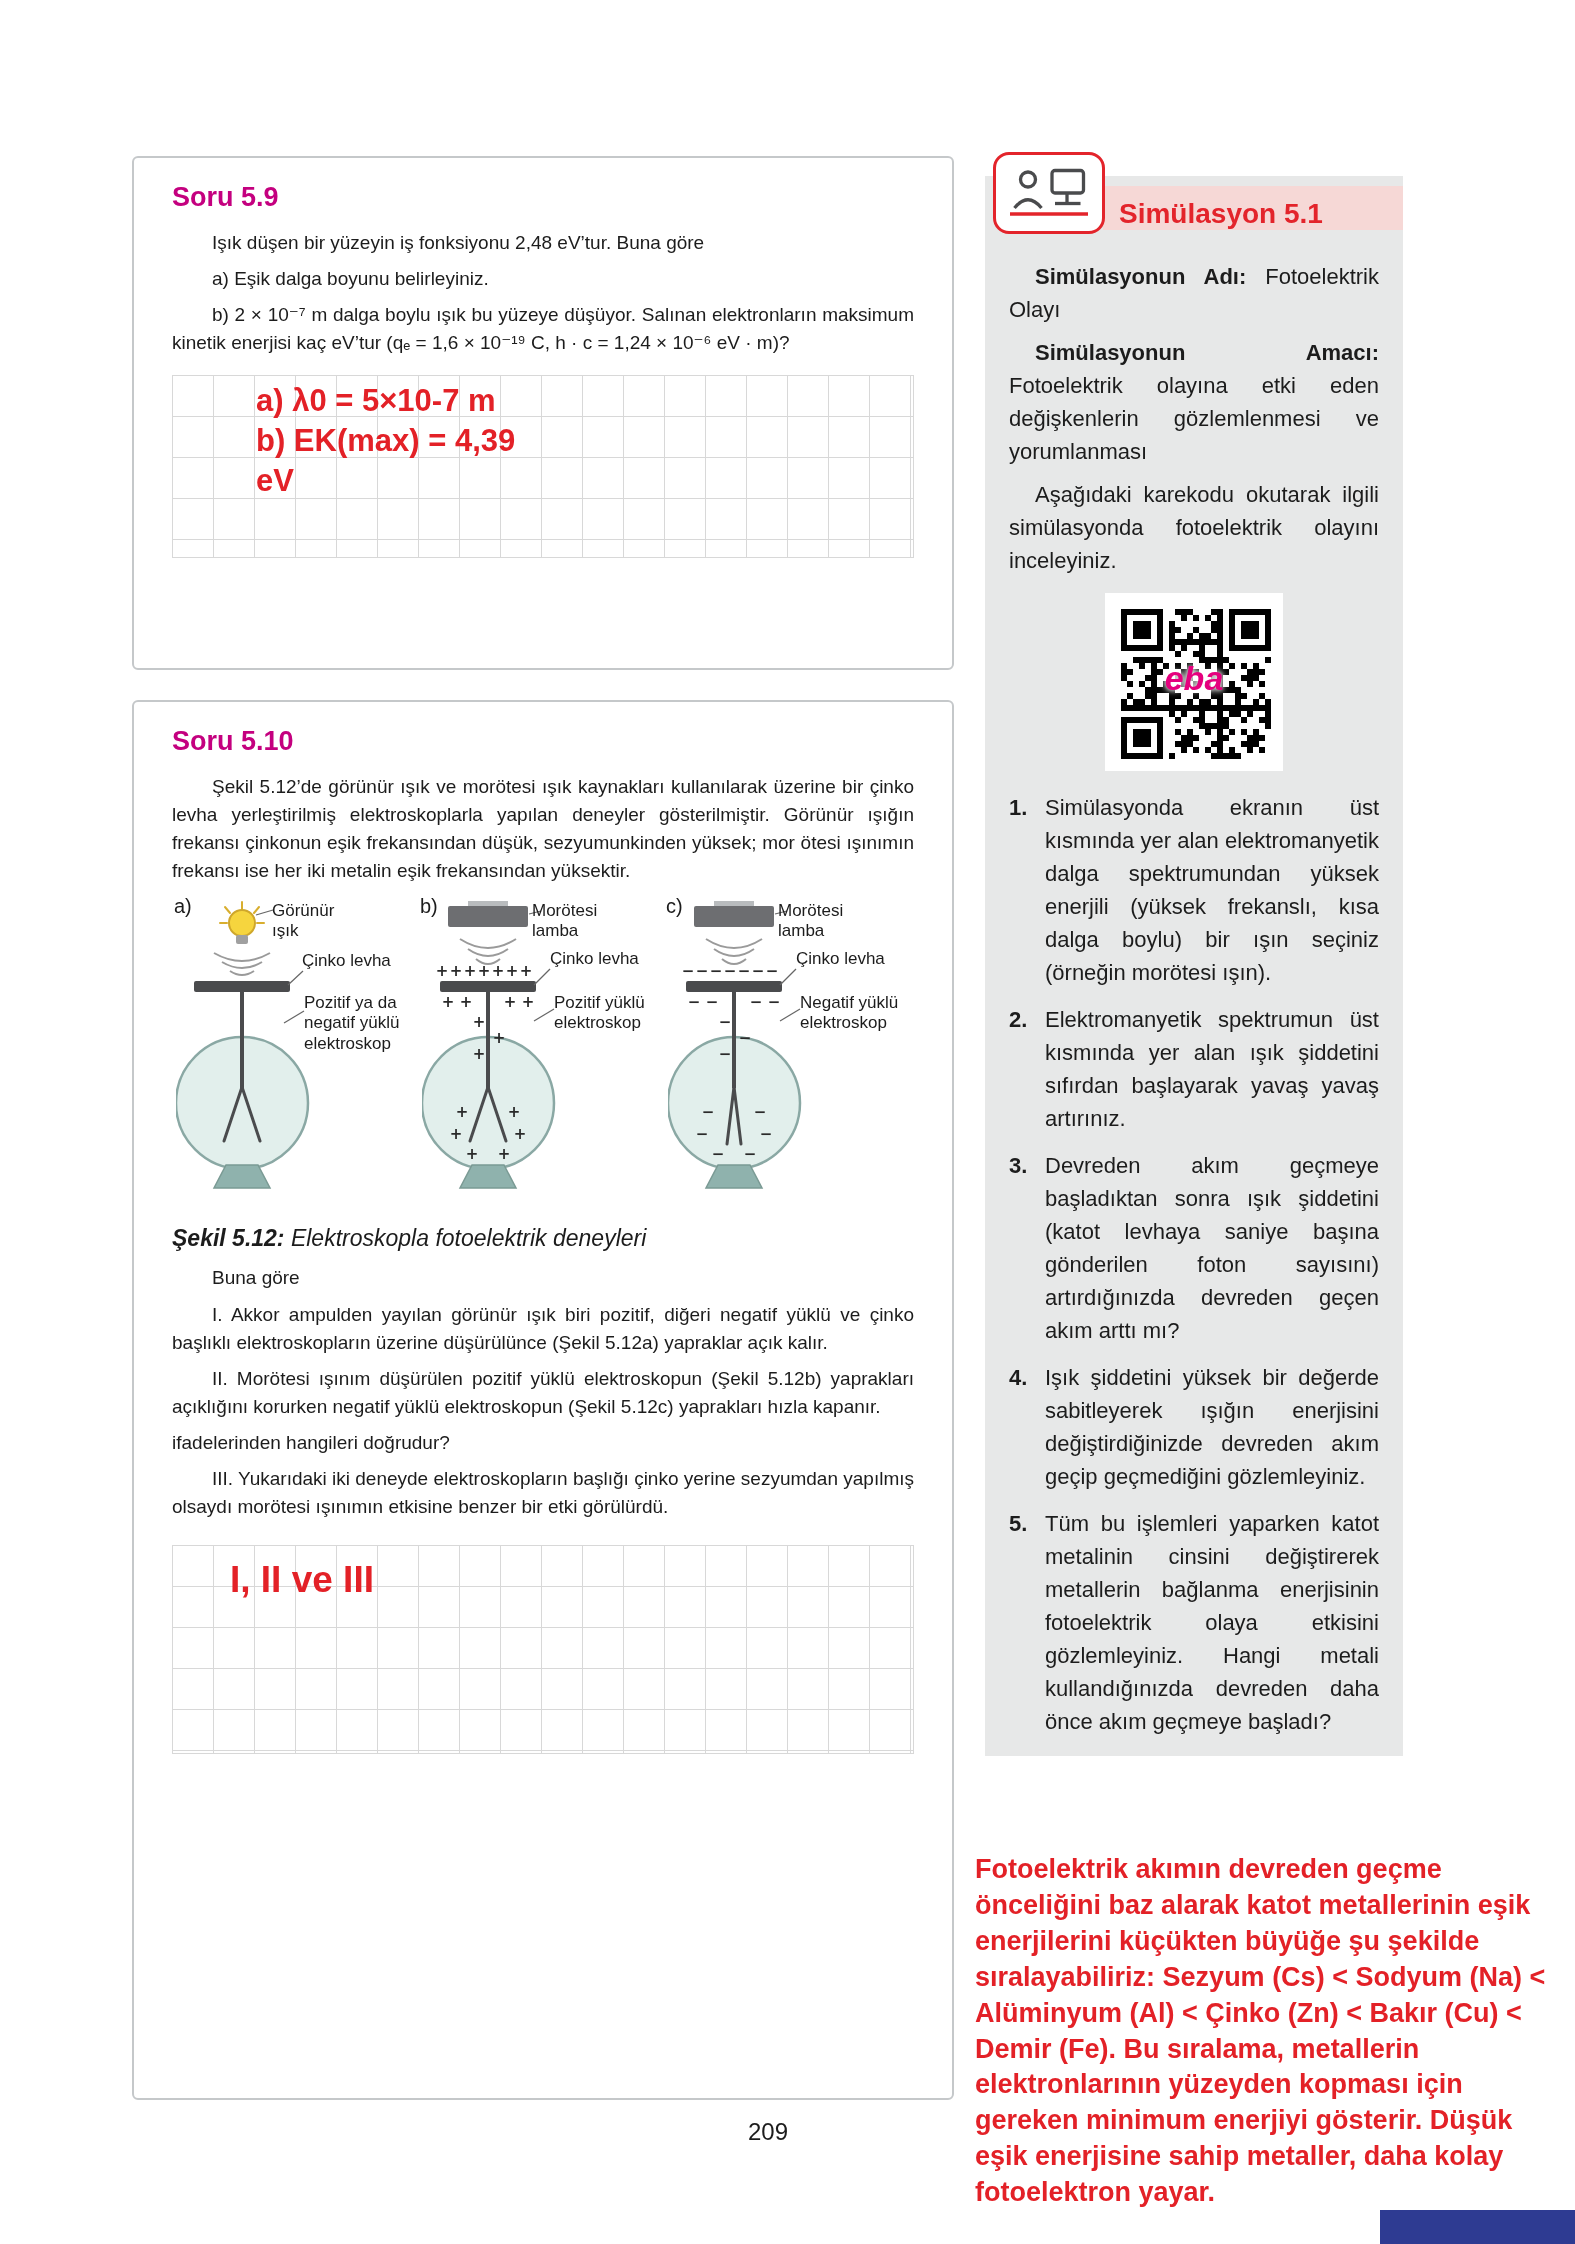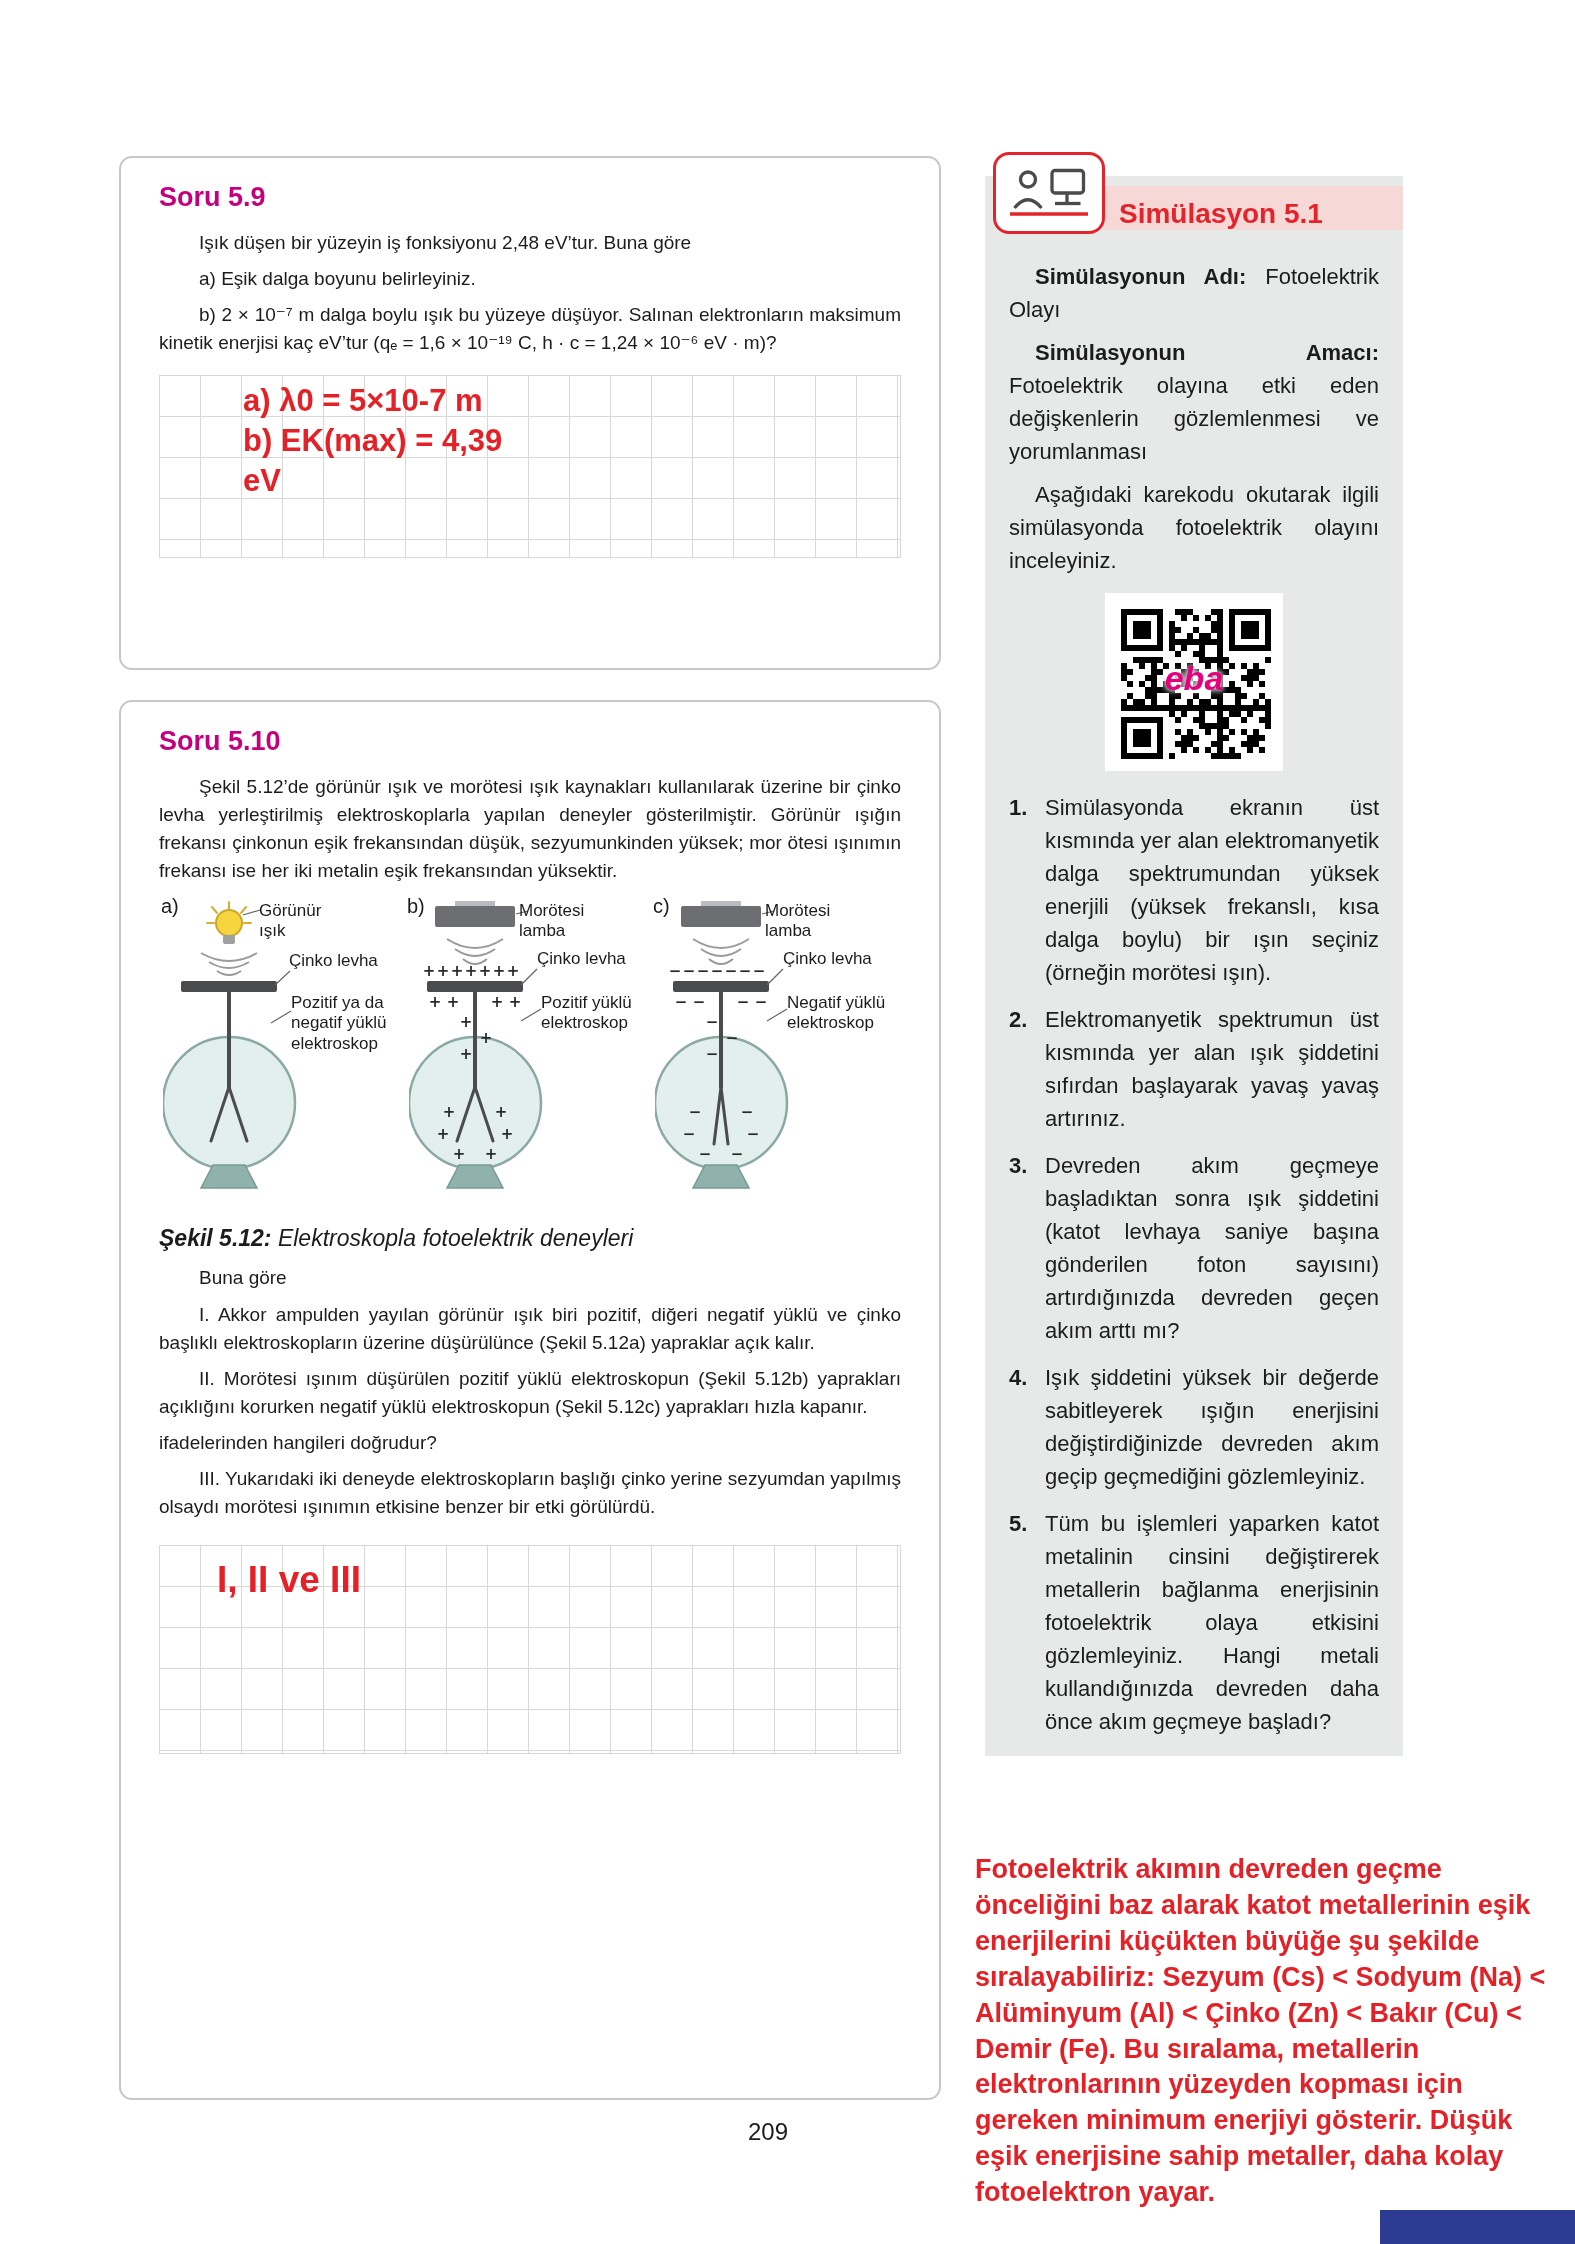--- a/index.html
+++ b/index.html
@@ -3,22 +3,22 @@
 <meta charset="utf-8">
 <style>
   html,body{margin:0;padding:0}
   body{
     width:1575px;height:2244px;position:relative;background:#ffffff;
     font-family:"Liberation Sans","DejaVu Sans",sans-serif;color:#1c1c1c;
     overflow:hidden;
   }
   
   .qbox{
-    position:absolute;left:119px;width:822px;background:#fff;
-    border:2px solid #c5c8ca;border-radius:13px;padding:24px 38px;
+    position:absolute;left:132px;width:822px;background:#fff;
+    border:2px solid #c5c8ca;border-radius:6px;padding:24px 38px;
     box-sizing:border-box;
   }
   #q59{top:156px;height:514px}
   #q510{top:700px;height:1400px}
   .qtitle{color:#c4007f;font-weight:bold;font-size:27px;margin:0 0 16px 0}
   .para{font-size:19px;line-height:1.48;text-align:justify;margin:0 0 8px 0}
   .indent{text-indent:40px}
   .caption{font-size:23px;margin:6px 0 12px 0}
   .cap-label{font-weight:bold;font-style:italic}
   .cap-text{font-style:italic}

